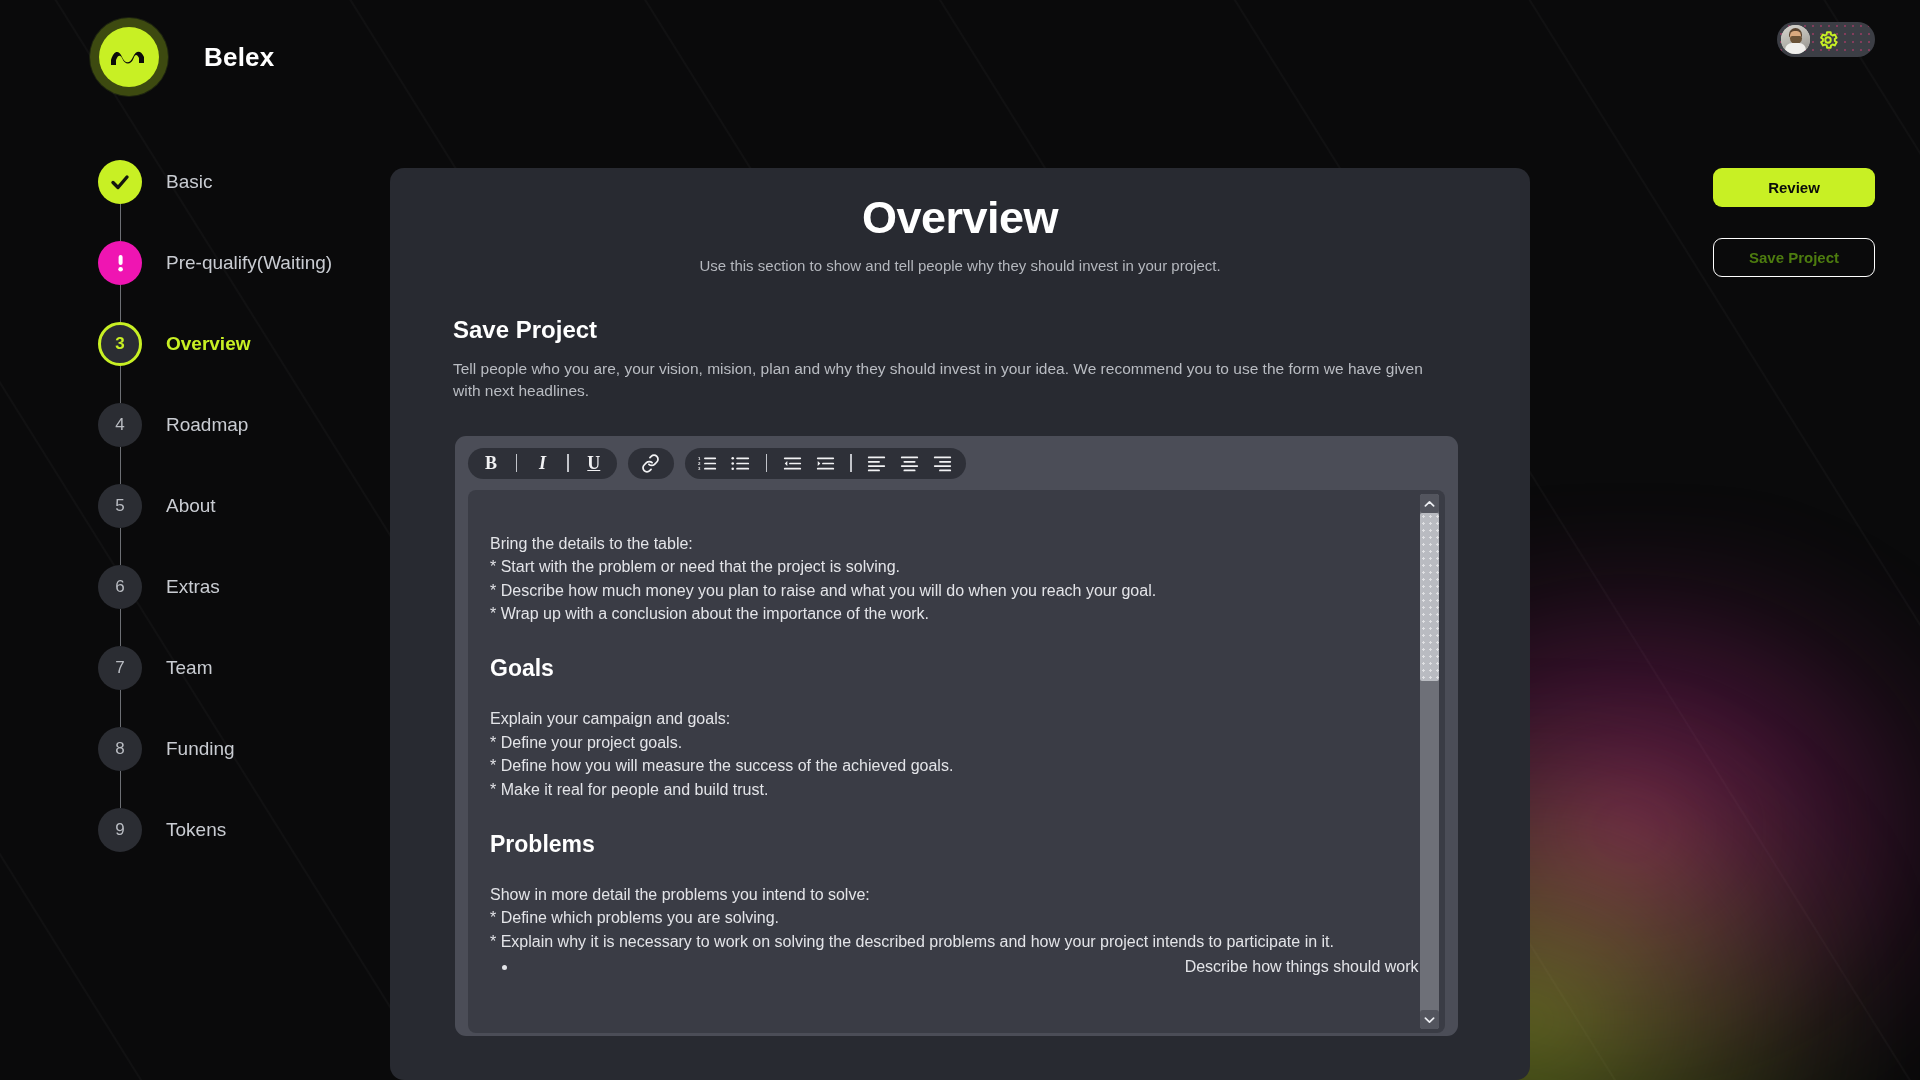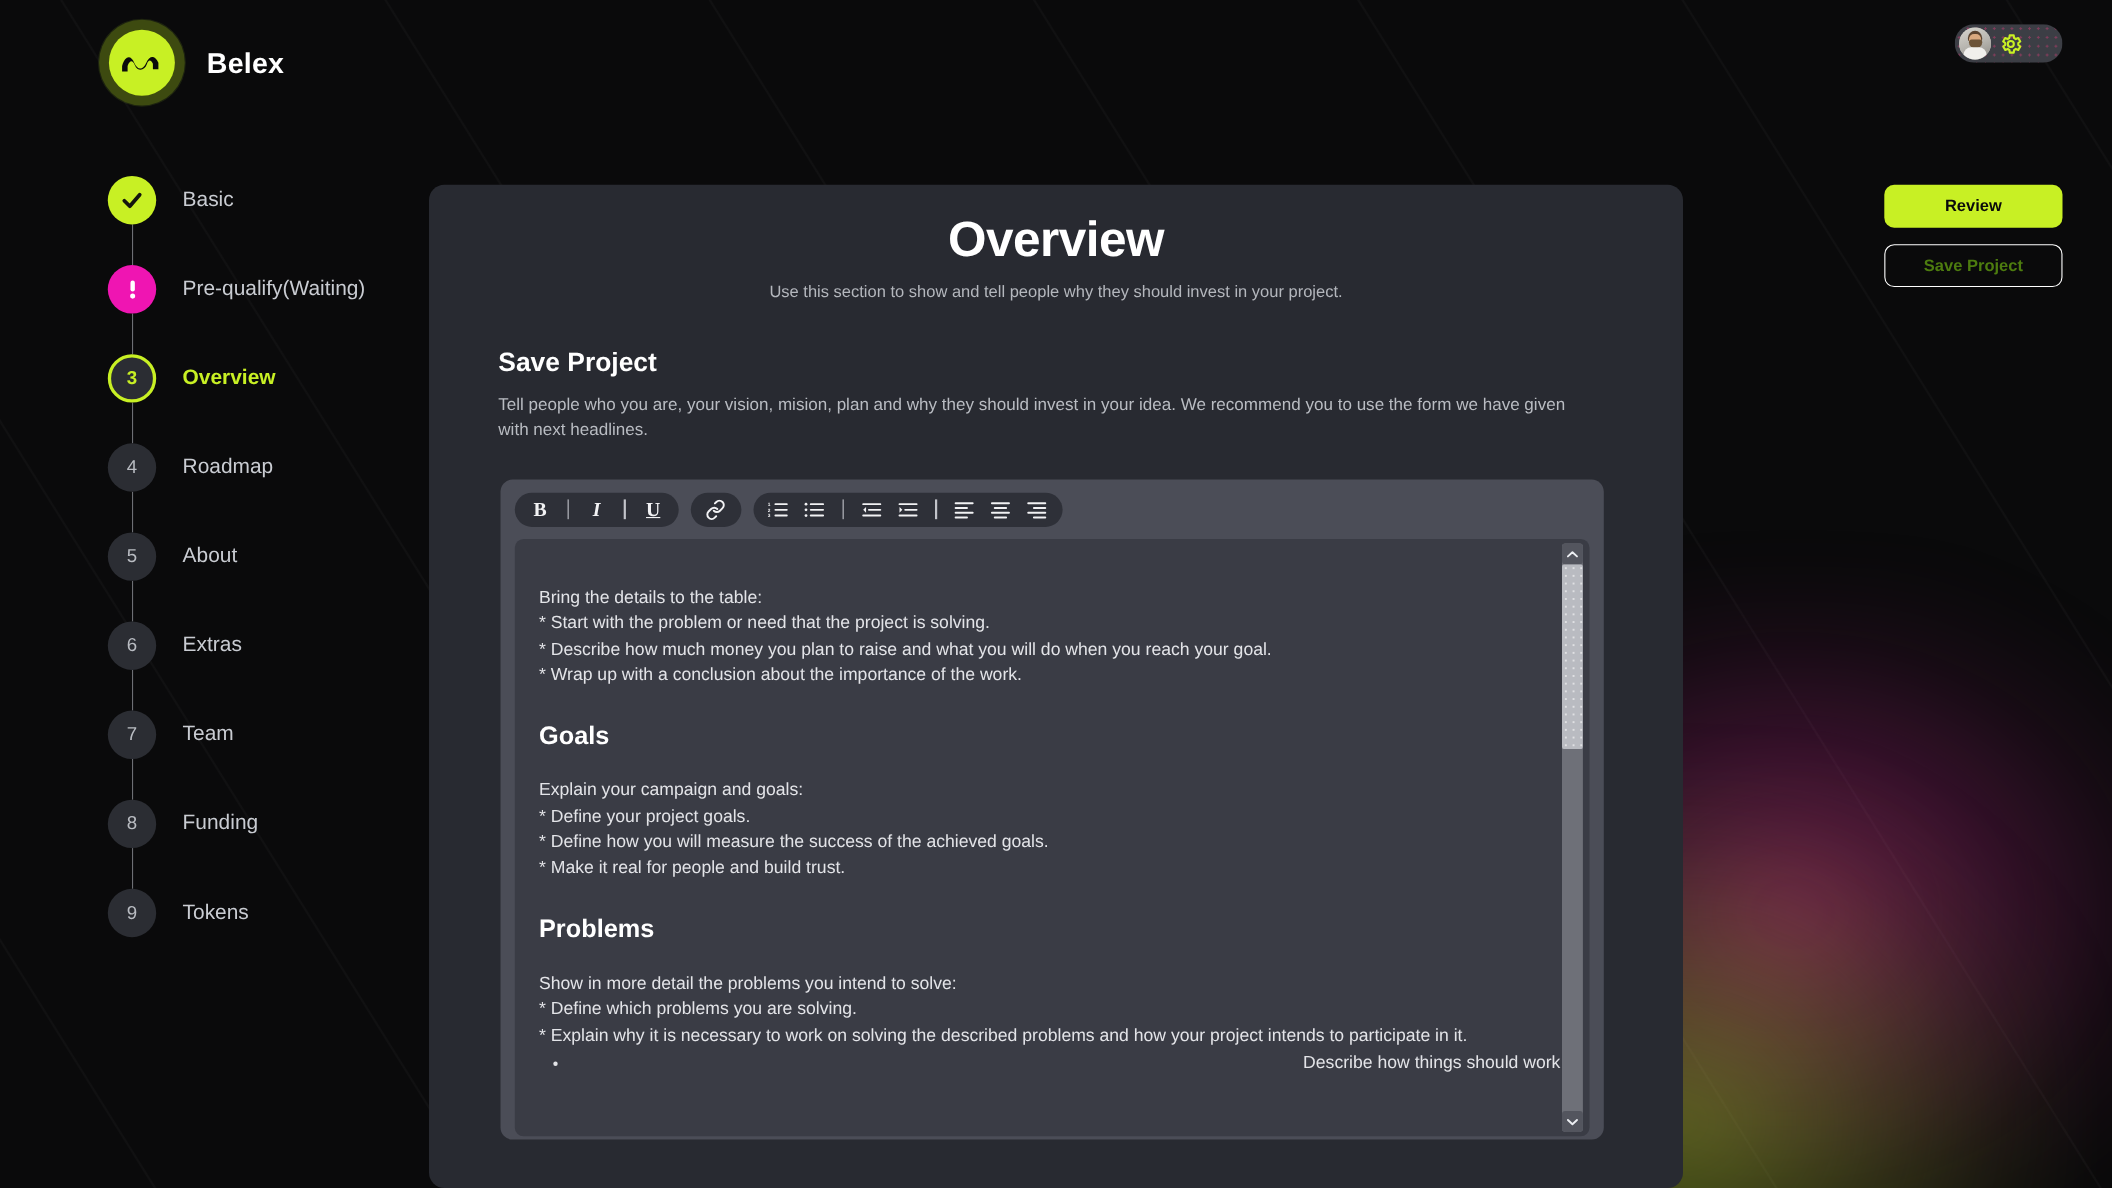--- a/index.html
+++ b/index.html
@@ -30,21 +30,21 @@
     filter:blur(24px);
   }
   .bg-glow-lime{
     position:absolute; z-index:0; pointer-events:none;
     width:720px; height:640px; right:30px; top:700px;
     background:radial-gradient(ellipse at 50% 50%, rgba(178,220,40,0.40) 0%, rgba(150,190,32,0.22) 34%, rgba(90,115,20,0.09) 60%, rgba(0,0,0,0) 78%);
     filter:blur(26px);
   }
 
   
-  .brand{ position:absolute; left:90px; top:18px; display:flex; align-items:center; gap:20px; z-index:5;}
+  .brand{ position:absolute; left:90px; top:18px; display:flex; align-items:center; gap:36px; z-index:5;}
   .logo-ring{
     width:78px; height:78px; border-radius:50%;
     background:#3d4a10;
     display:flex; align-items:center; justify-content:center;
     box-shadow:0 0 0 1px rgba(200,255,60,0.10);
   }
   .logo-core{
     width:60px; height:60px; border-radius:50%;
     background:#c8f024;
     display:flex; align-items:center; justify-content:center;
@@ -88,21 +88,21 @@
     position:absolute; left:21.5px; top:44px; width:1.6px; height:37px;
     background:#6d6f74; z-index:1;
   }
   .step .label{
     margin-left:24px; align-self:flex-start; line-height:44px;
     font-size:19px; color:#c9ccd2; white-space:nowrap; cursor:pointer;
   }
   .step .label.active{ color:#c8f024; font-weight:bold; }
 
   
-  .actions{ position:absolute; right:45px; top:168px; z-index:5; display:flex; flex-direction:column; gap:15px; }
+  .actions{ position:absolute; right:45px; top:168px; z-index:5; display:flex; flex-direction:column; gap:31px; }
   .btn{
     width:162px; height:39px; border-radius:9px;
     display:flex; align-items:center; justify-content:center;
     font-size:15px; font-weight:bold; cursor:pointer;
   }
   .btn-primary{ background:#c8f024; color:#0a0a0b; }
   .btn-outline{ background:transparent; color:#4d7c0f; border:1.6px solid #ffffff; }
 
   
   .panel{

